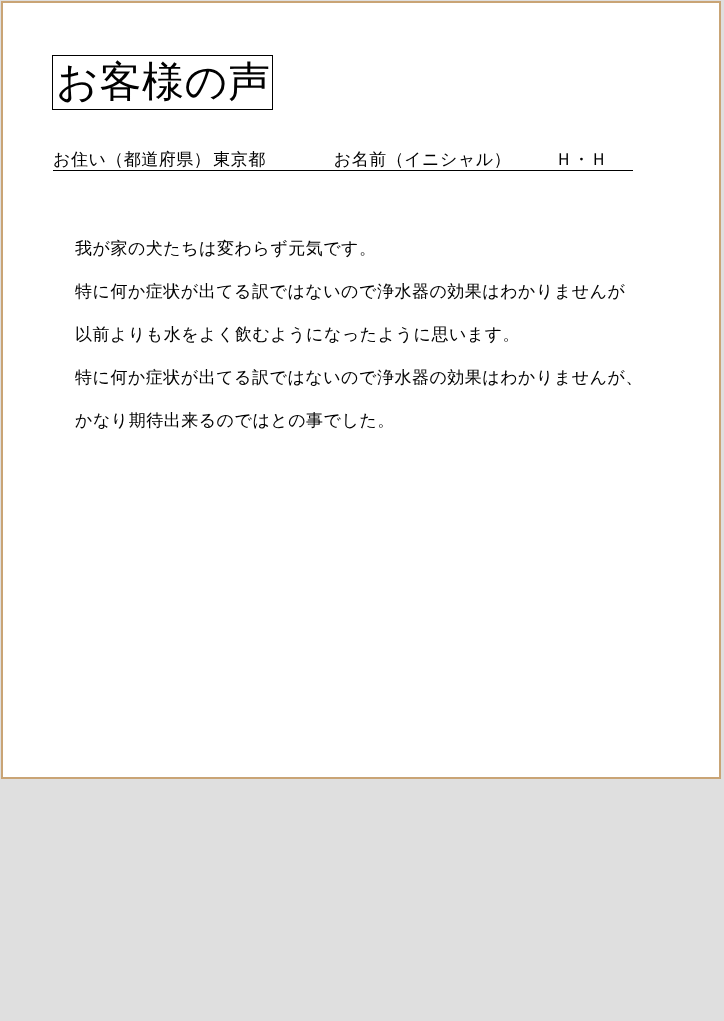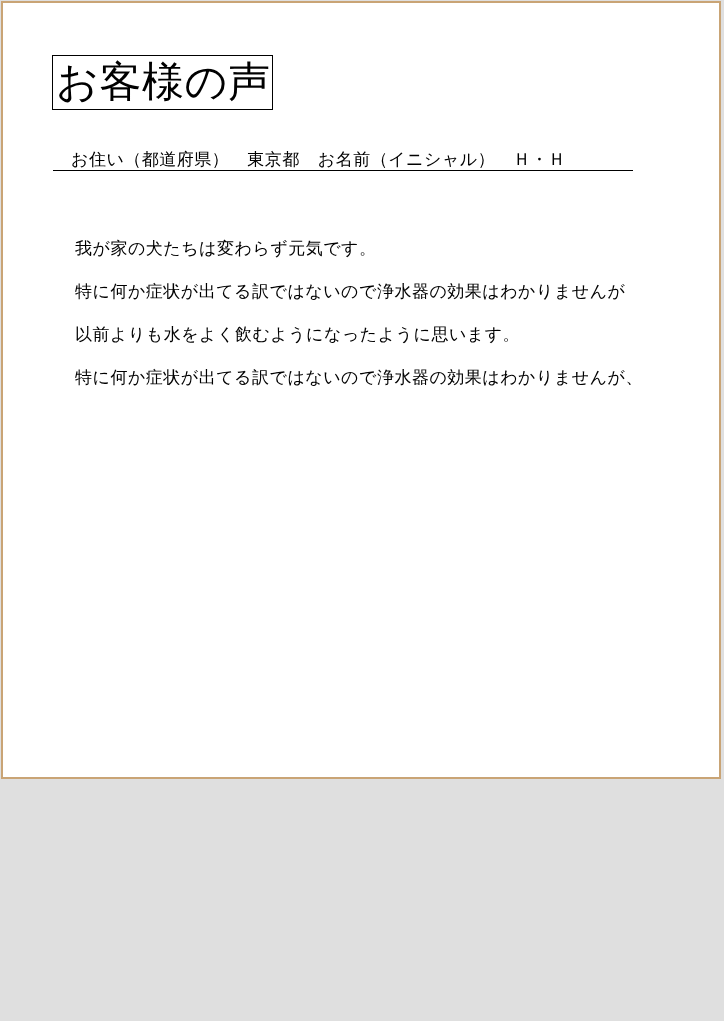--- a/index.html
+++ b/index.html
@@ -41,21 +41,21 @@
     position: absolute;
     left: 50px; top: 146px;
     width: 580px; height: 22px;
     border-bottom: 1px solid #000000;
     font-size: 17px;
     line-height: 21px;
     letter-spacing: 0.5px;
     color: #000000;
     white-space: nowrap;
   }
-  .info-line span { display: inline-block; margin-left: 18px; }
+  .info-line span { display: inline-block; }
   .residence-value { margin-left: 2px; }
   .name-label { margin-left: 68px; }
   .name-value { margin-left: 44px; }
   .testimonial {
     position: absolute;
     left: 72px; top: 224px;
     width: 600px;
     font-size: 17px;
     letter-spacing: 0.5px;
     color: #000000;
@@ -78,16 +78,17 @@
 
     <div class="info-line">
       <span class="residence-label">お住い（都道府県）</span><span class="residence-value">東京都</span><span class="name-label">お名前（イニシャル）</span><span class="name-value">Ｈ・Ｈ</span>
     </div>
 
     <div class="testimonial">
       <p>我が家の犬たちは変わらず元気です。</p>
       <p>特に何か症状が出てる訳ではないので浄水器の効果はわかりませんが</p>
       <p>以前よりも水をよく飲むようになったように思います。</p>
       <p>特に何か症状が出てる訳ではないので浄水器の効果はわかりませんが、</p>
+      <p>かなり期待出来るのではとの事でした。</p>
     </div>
 
   </div>
 </div>
 
 </body></html>

